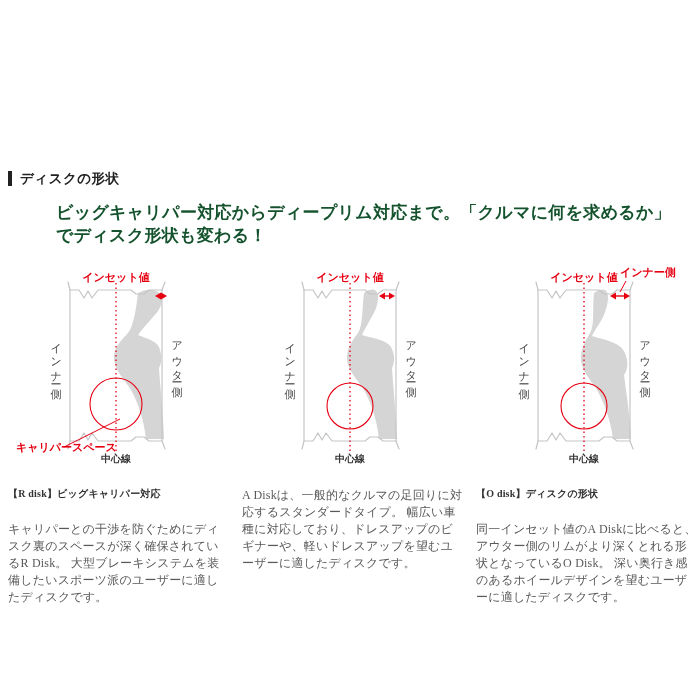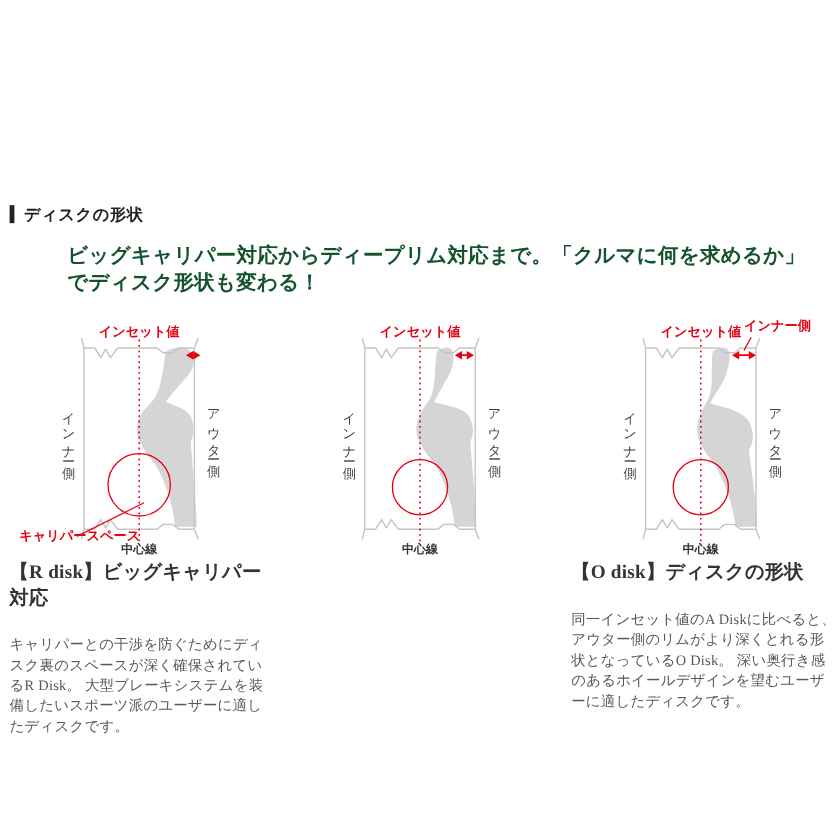--- a/index.html
+++ b/index.html
@@ -52,22 +52,22 @@
     letter-spacing:2px;
   }
   .inner-label{left:42px;top:66px;}
   .outer-label{left:163px;top:64px;}
   .centerline-label{
     left:58px;top:184px;width:100px;text-align:center;
     font-size:10px;font-weight:bold;color:#333;
   }
   .caliper-label{left:8px;top:172px;}
   .disk-heading{
-    margin-top:0;
-    font-size:16px;font-weight:bold;color:#333;
+    margin-top:20px;
+    font-size:10px;font-weight:bold;color:#333;
     letter-spacing:.2px;
   }
   .disk-desc{
     margin-top:20px;
     font-size:12px;line-height:1.42;
     color:var(--body-text);
     letter-spacing:.2px;
     text-align:left;
   }
   
@@ -142,20 +142,21 @@
               <polygon class="redfill" points="137,27 143,23.5 143,30.5"></polygon>
               <polygon class="redfill" points="153,27 147,23.5 147,30.5"></polygon>
             </g>
             <circle class="redline" cx="108" cy="137" r="23" stroke-width="1.1"></circle>
           </svg>
           <div class="dlabel red-label inset-label">インセット値</div>
           <div class="dlabel side-label inner-label">インナー側</div>
           <div class="dlabel side-label outer-label">アウター側</div>
           <div class="dlabel centerline-label">中心線</div>
         </div>
+        <p class="disk-desc">A Diskは、一般的なクルマの足回りに対応するスタンダードタイプ。 幅広い車種に対応しており、ドレスアップのビギナーや、軽いドレスアップを望むユーザーに適したディスクです。</p>
       </div>
 
       <div class="col">
         <div class="diagram">
           <svg width="222" height="198" viewBox="0 0 222 198">
             <path class="spoke" d="M118,24 C126,18 132,20 132,28 C132,36 129,44 126,50 C122,57 118,62 116,67
                  C124,70 142,72 148,82 C153,92 152,100 148,106 C150,122 154,146 155,170
                  L137,170 C135,152 128,133 120,119 C111,107 104,98 105,87
                  C106,76 111,70 114,64 C119,56 116,40 118,24 Z"></path>
             <path class="outline" d="M60,13 L62,21 H71 L76,29 L80,22 L84,29 L90,21 H123 L128,25 H136 L141,21 H154 L157,13"></path>

